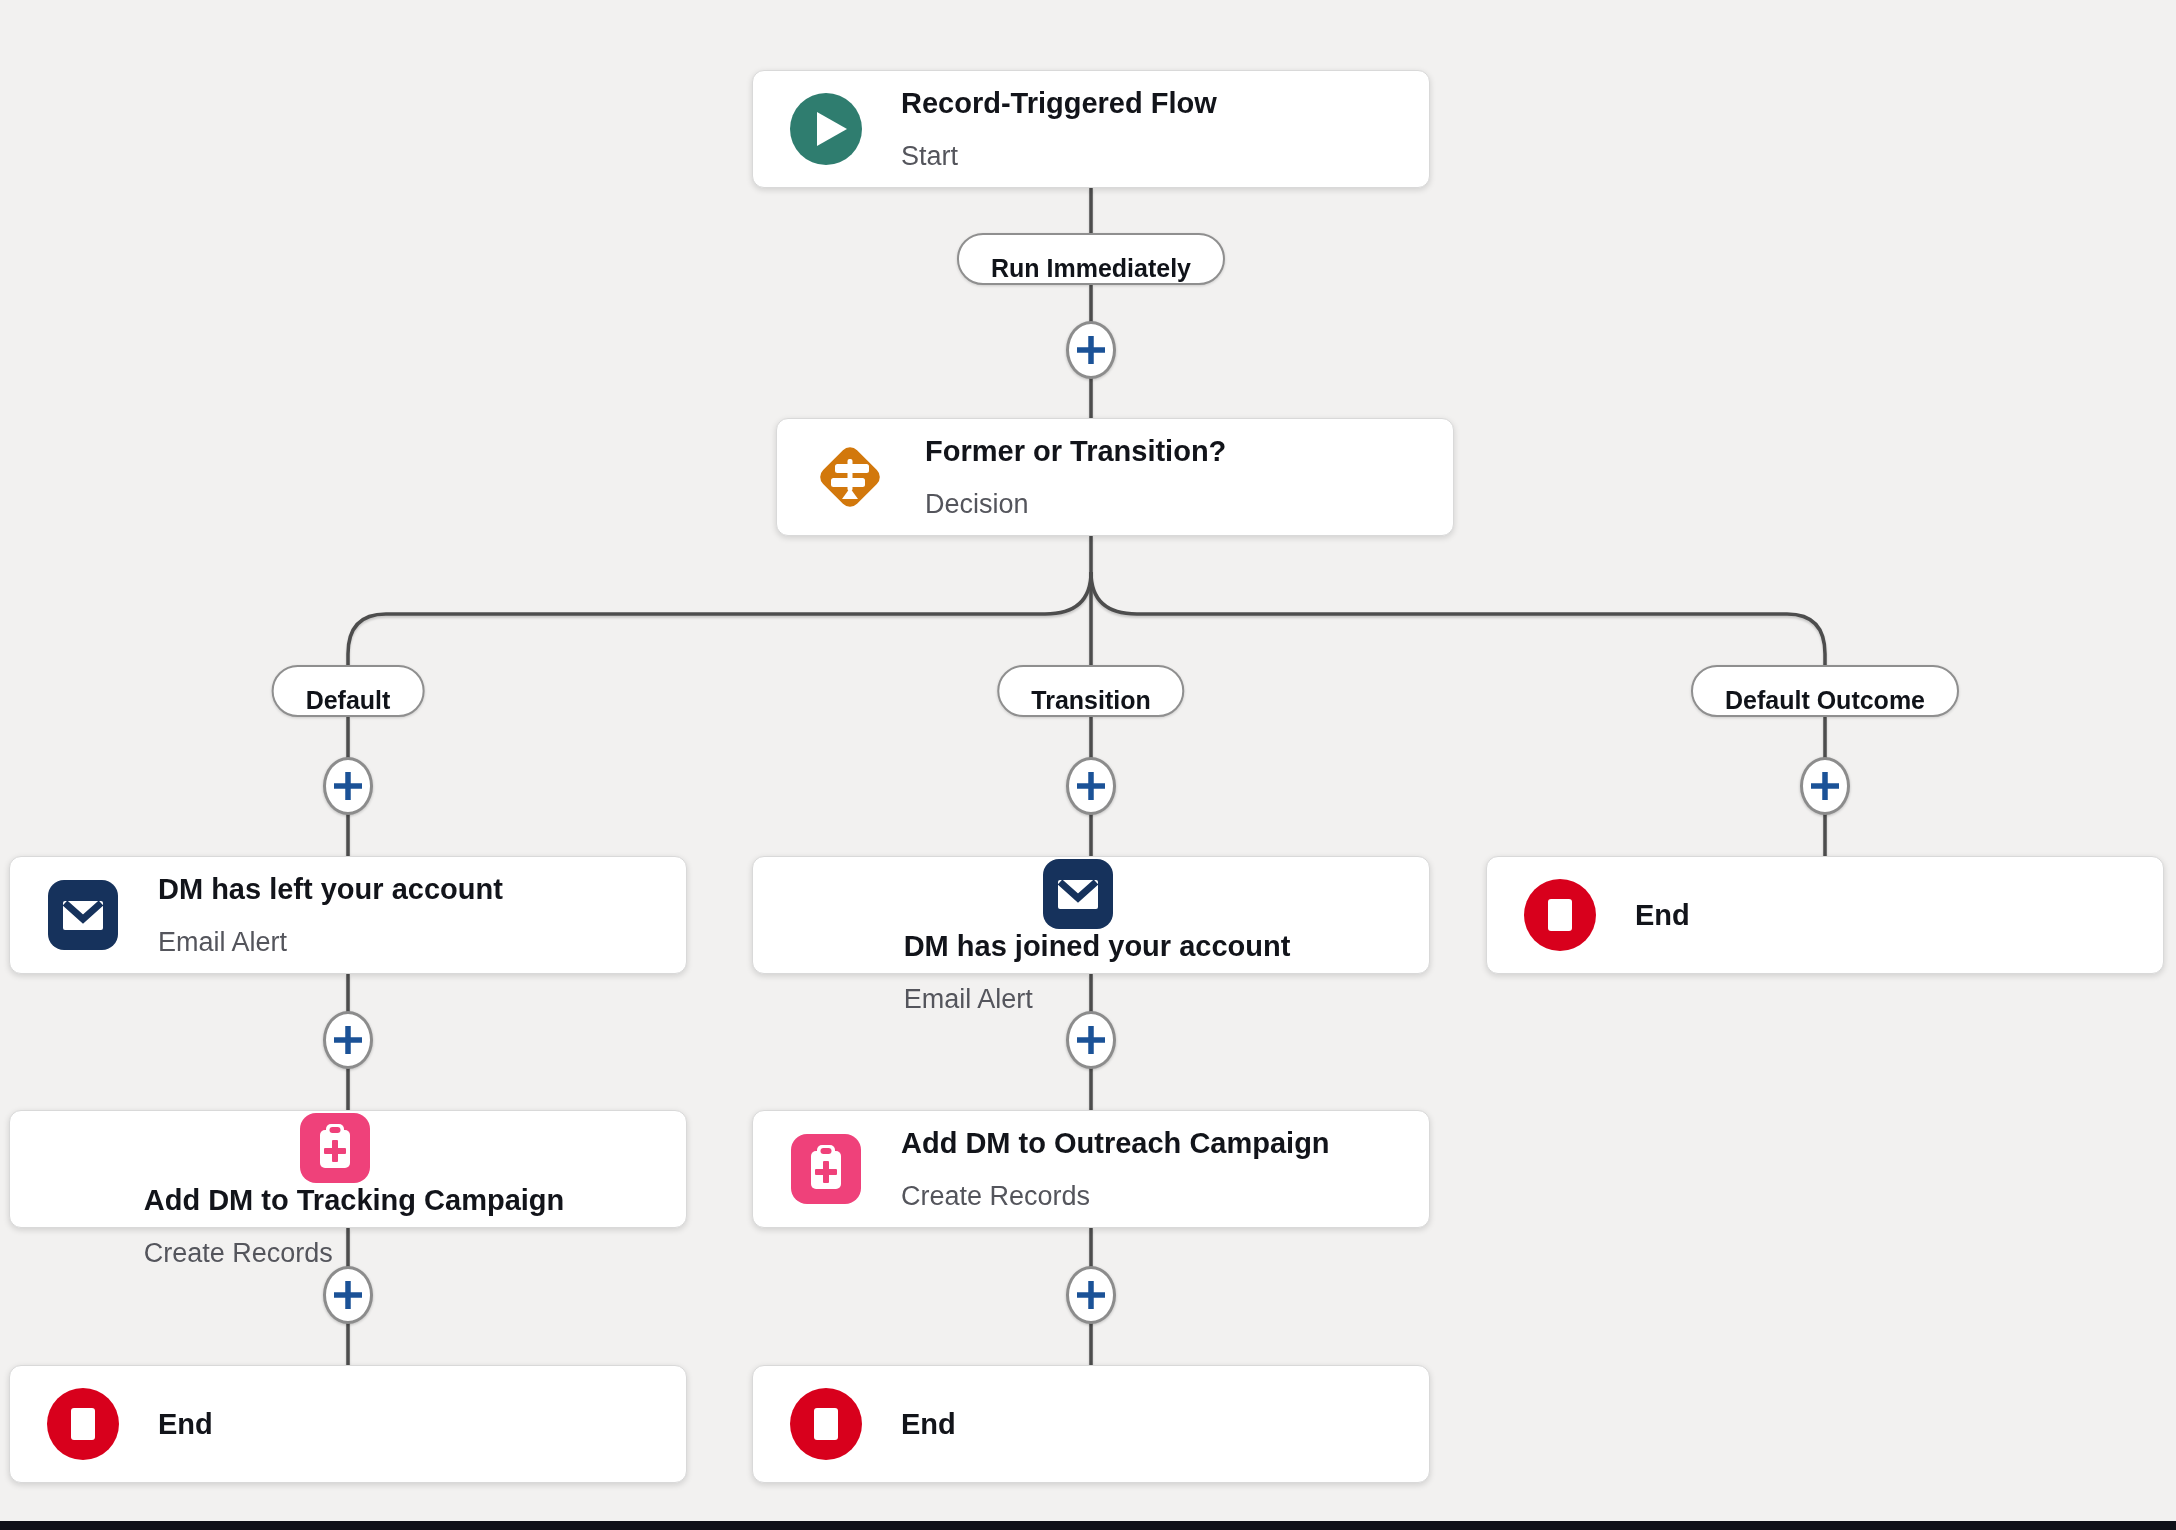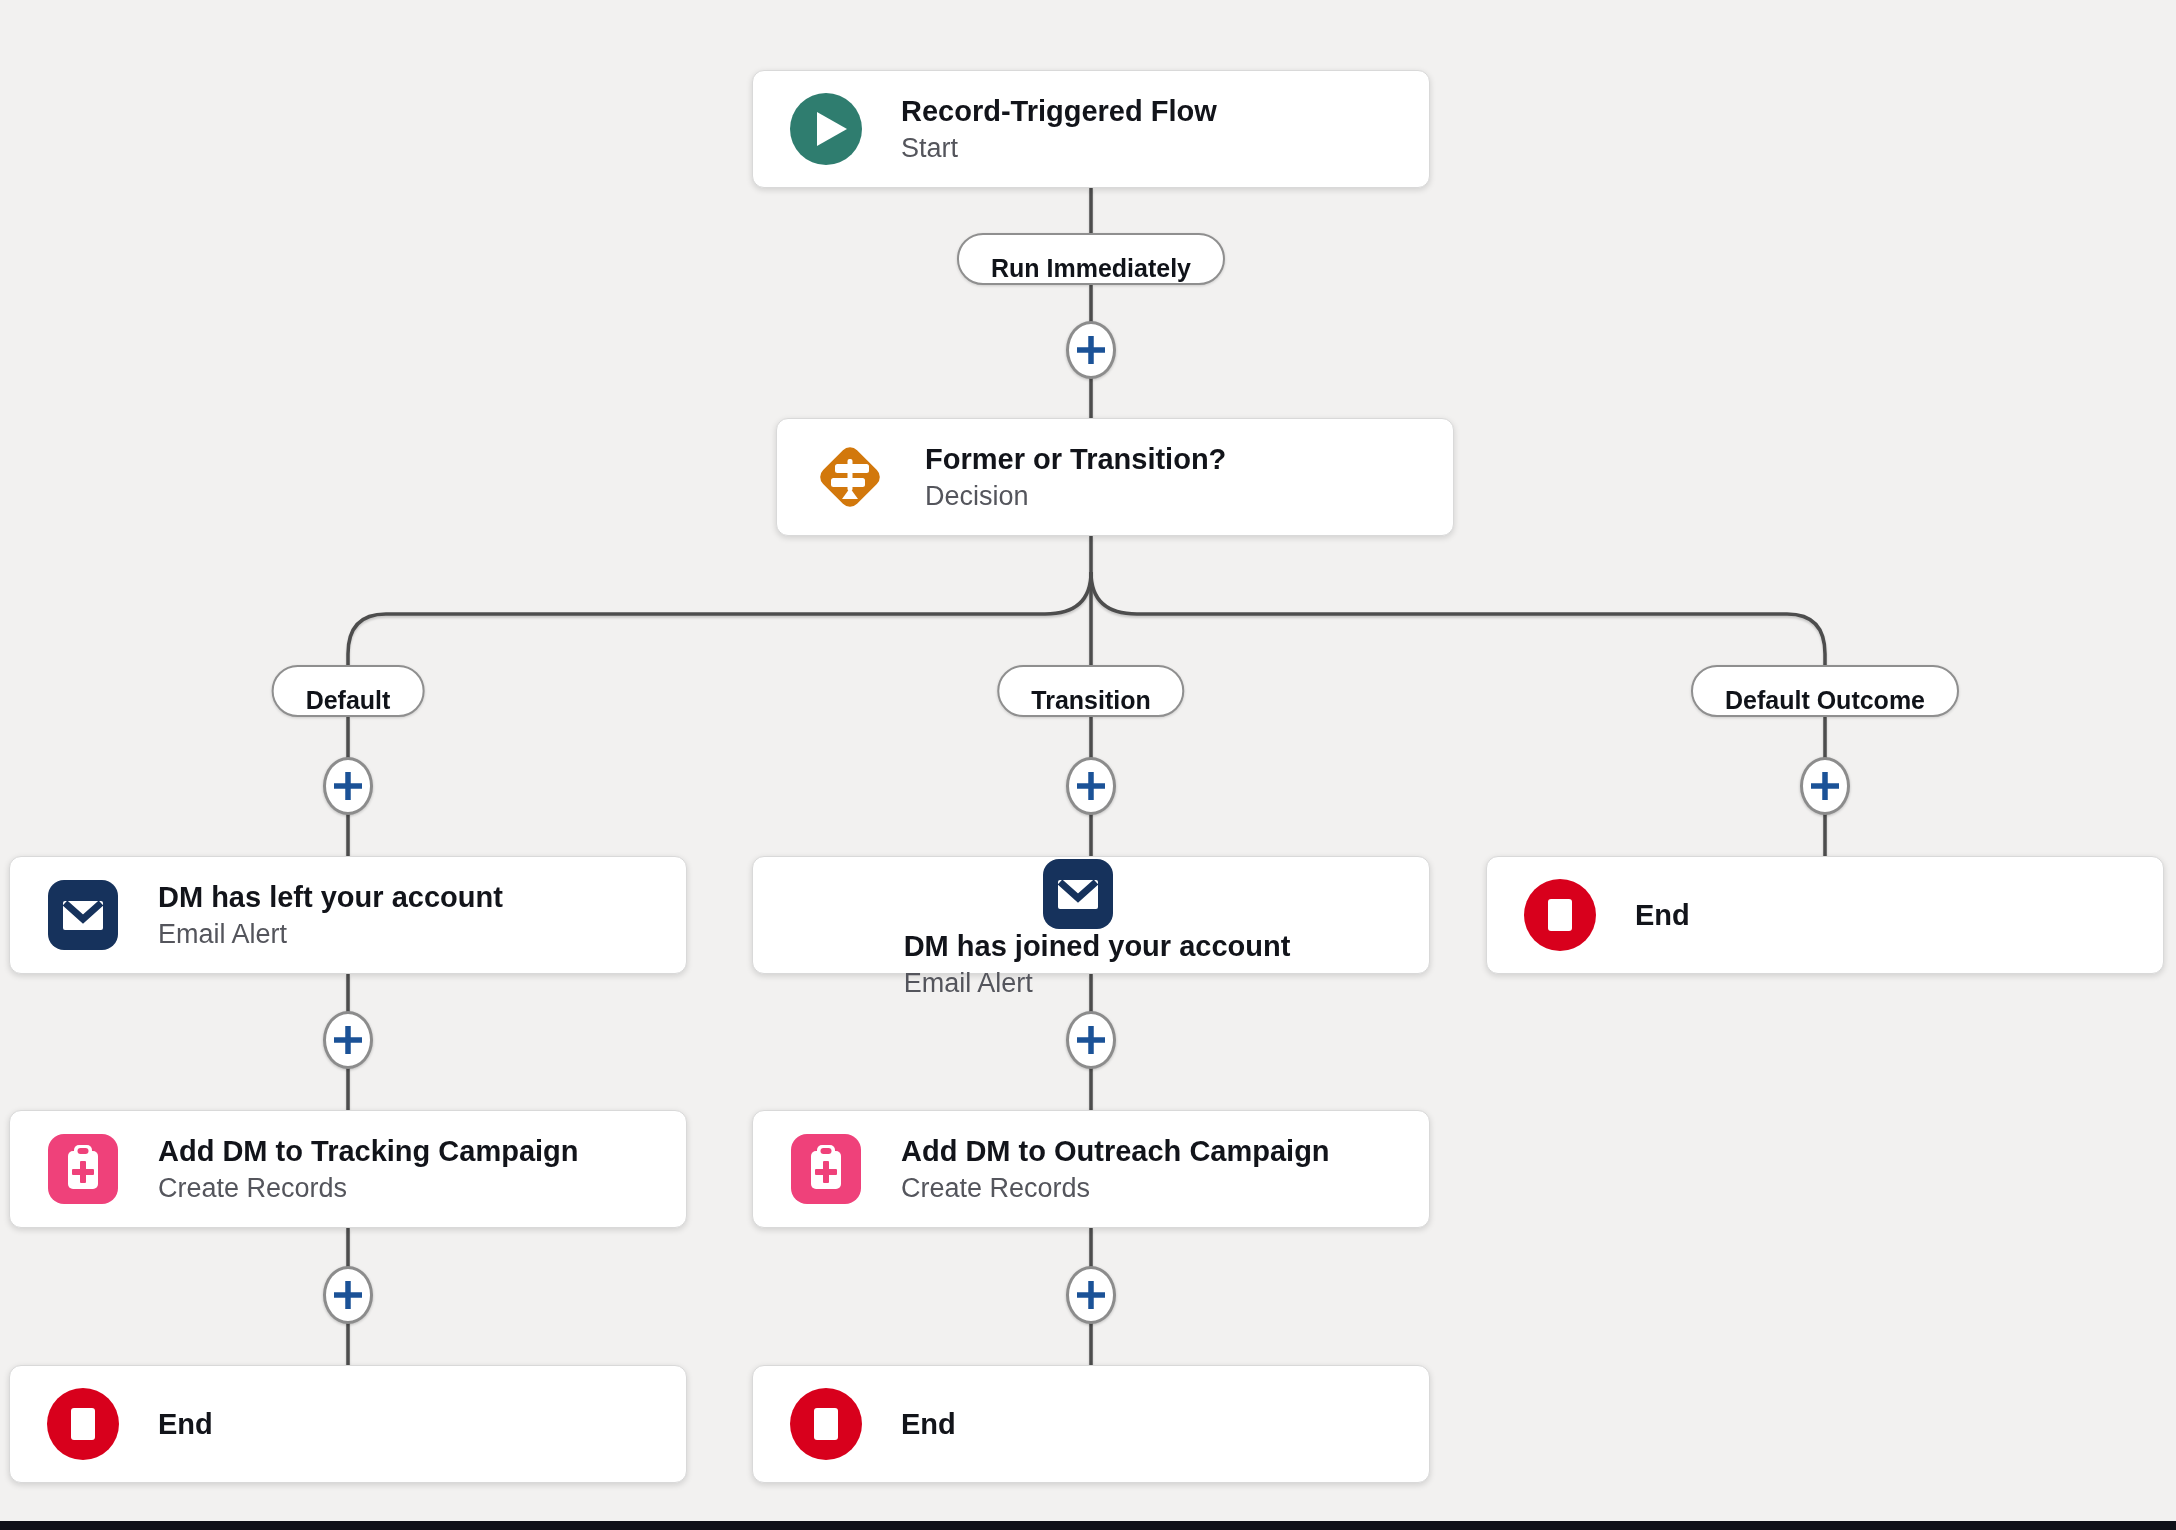--- a/index.html
+++ b/index.html
@@ -12,21 +12,21 @@
   #wires{position:absolute;left:0;top:0;filter:drop-shadow(0 2.5px 1px rgba(0,0,0,.18));}
   #wires path{stroke:var(--line,#4d4d4d);stroke-width:3.5;fill:none;}
   
   .node{
     position:absolute;width:678px;height:118px;box-sizing:border-box;
     background:#fff;border:1.5px solid var(--card-border,#d9d9d9);border-radius:12px;
     box-shadow:0 2px 6px rgba(0,0,0,.14);
     display:flex;align-items:center;padding:0 24px 0 36px;cursor:pointer;
   }
   .node svg.icon{width:74px;height:74px;flex:0 0 74px;margin-right:38px;}
-  .txt{display:flex;flex-direction:column;gap:8px;min-width:0;}
+  .txt{display:flex;flex-direction:column;gap:24px;min-width:0;}
   .title{font-size:29px;font-weight:bold;color:var(--title,#12141a);line-height:1.05;white-space:nowrap;}
   .subtitle{font-size:27px;color:var(--subtitle,#54555c);line-height:1.05;white-space:nowrap;}
   
   .pill{
     position:absolute;transform:translateX(-50%);
     height:52px;box-sizing:border-box;display:flex;align-items:flex-end;
     padding:0 32px;background:#fff;border:2.5px solid var(--pill-border,#8f8f8f);
     border-radius:27px;font-size:25px;font-weight:bold;color:var(--pill-text,#101319);
     box-shadow:0 1px 3px rgba(0,0,0,.16);white-space:nowrap;
   }
@@ -181,21 +181,21 @@
         <line x1="3" y1="17" x2="31" y2="17"></line>
       </svg>
   </button>
   <button class="plus" style="left:1091px;top:1040px;">
     <svg viewBox="0 0 34 34">
         <line x1="17" y1="3" x2="17" y2="31"></line>
         <line x1="3" y1="17" x2="31" y2="17"></line>
       </svg>
   </button>
 
-  <div class="node" style="left:9px;top:1110px;">
+  <div class="node" style="left:9px;top:1110px;flex-direction:column;">
     <svg class="icon" viewBox="0 0 74 74">
       <rect x="2" y="2" width="70" height="70" rx="16" class="c-records"></rect>
       <rect x="22" y="19" width="30" height="38" rx="5" fill="#ffffff"></rect>
       <rect x="28" y="13" width="18" height="12" rx="5" fill="#ffffff"></rect>
       <rect x="31.5" y="16" width="11" height="6" rx="3" class="c-records-fill"></rect>
       <rect x="34" y="29" width="6" height="22" rx="1" class="c-records-fill"></rect>
       <rect x="26" y="37" width="22" height="6" rx="1" class="c-records-fill"></rect>
     </svg>
     <div class="txt">
       <div class="title">Add DM to Tracking Campaign</div>

